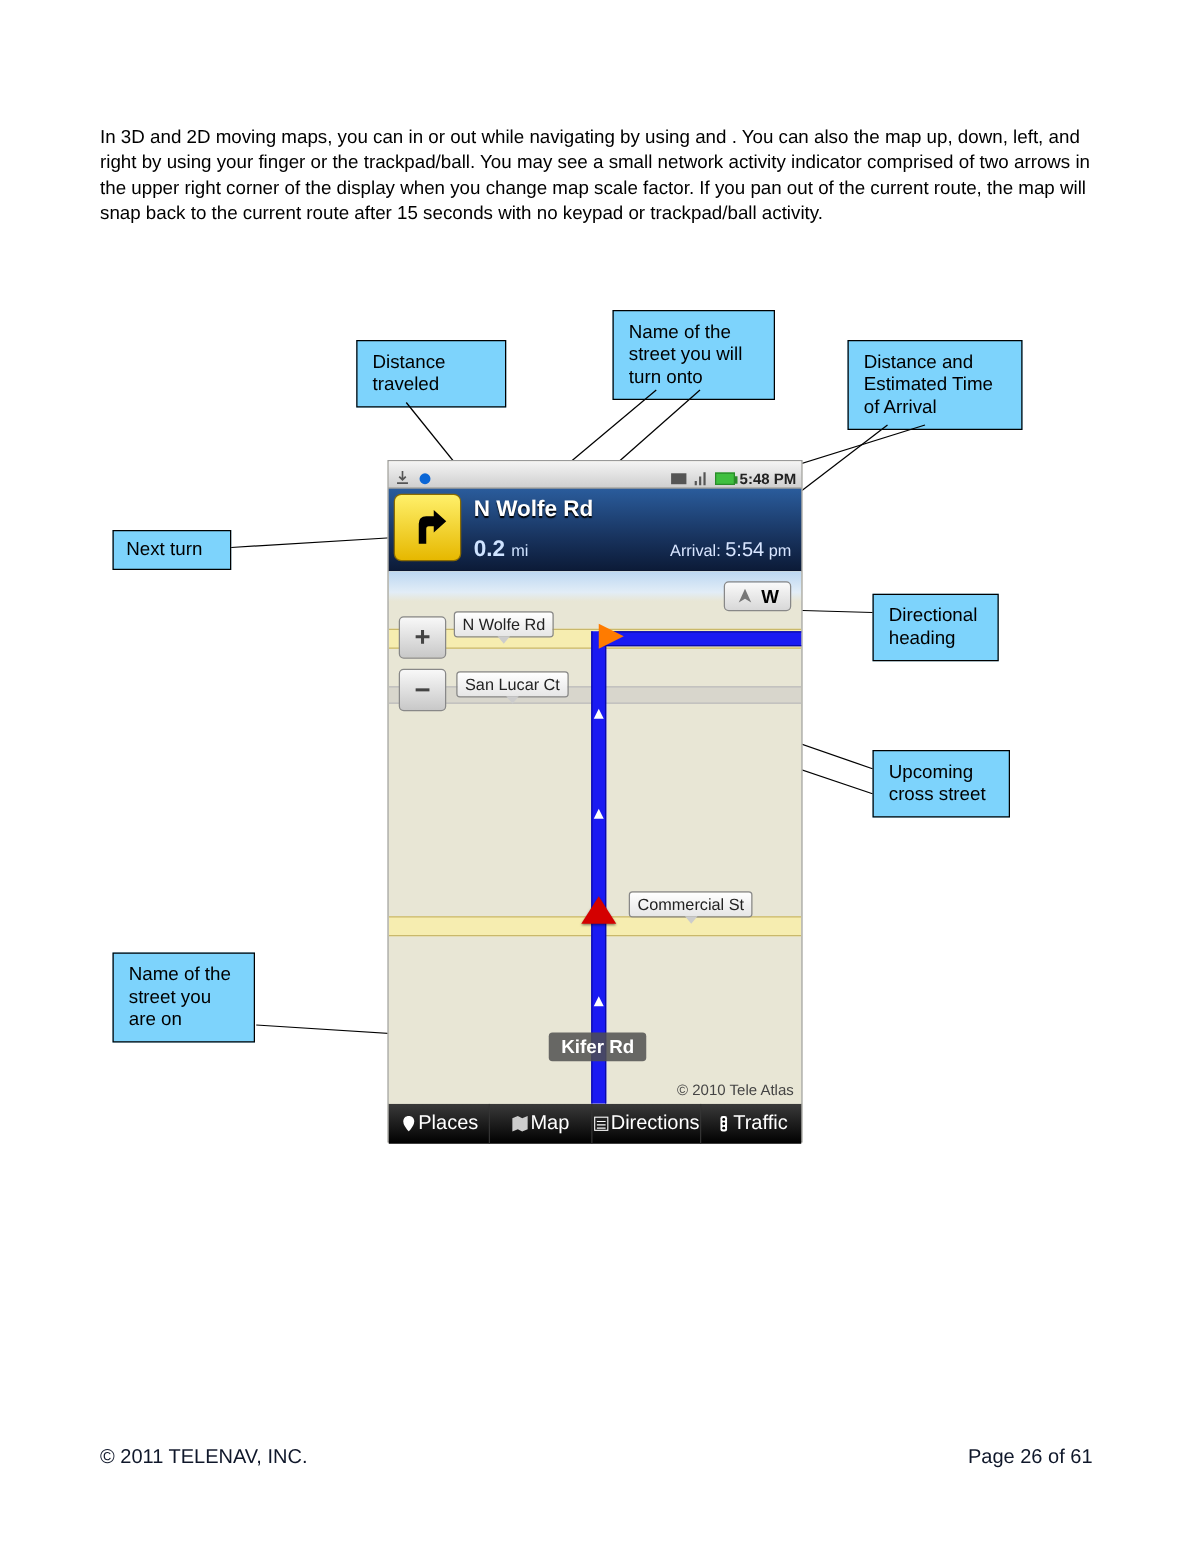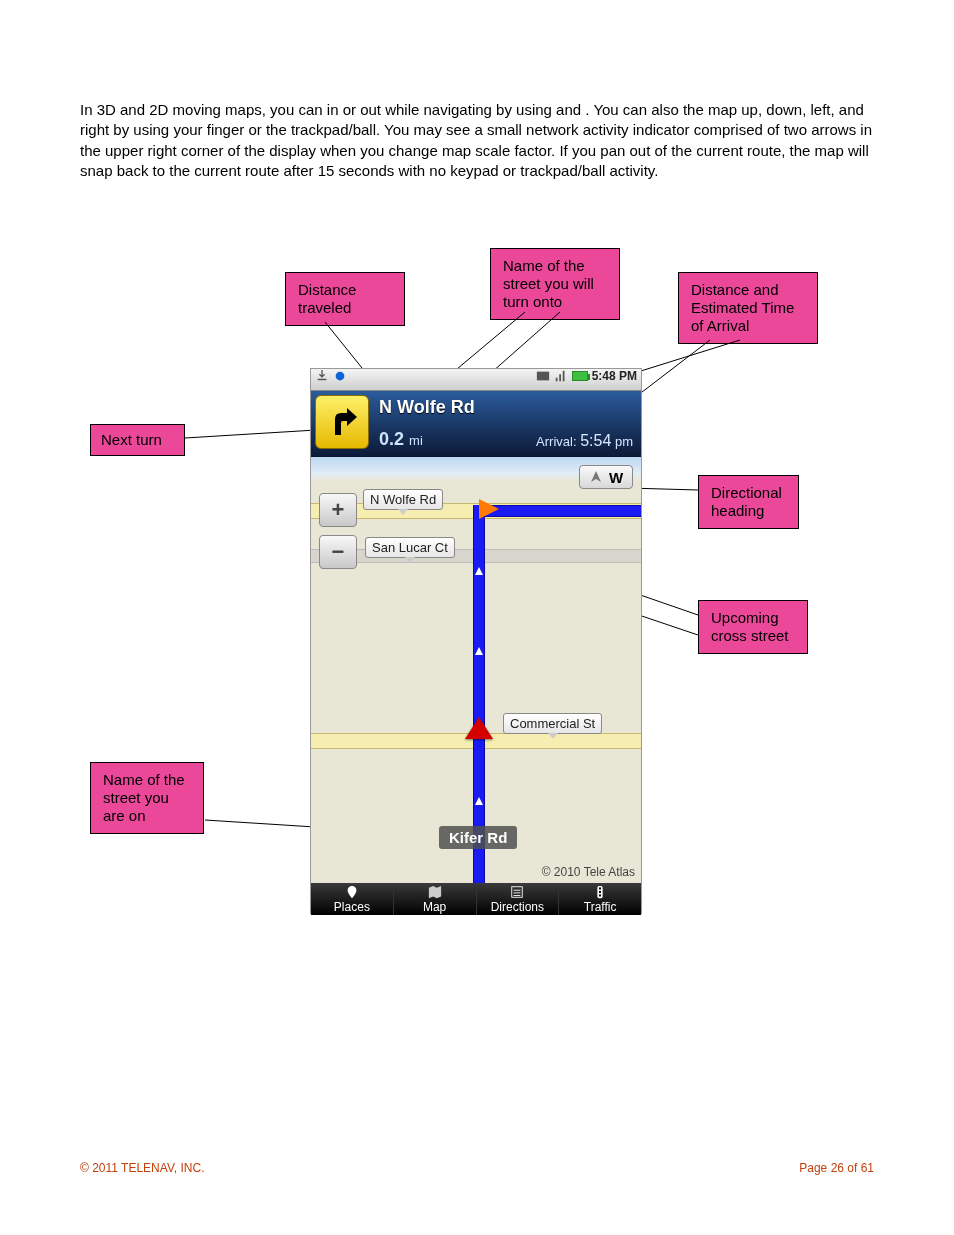--- a/index.html
+++ b/index.html
@@ -12,21 +12,21 @@
     color: #000;
     position: relative;
   }
   .page-content {
     padding: 90px 80px 0 80px;
     margin-top: 10px;
   }
   .para { line-height: 1.35; margin-bottom: 28px; }
   .callout {
     position: absolute;
-    background: #ec4899;
+    background: #7dd3fc;
     border: 1px solid #000;
     padding: 8px 12px;
     font-size: 15px;
     line-height: 1.2;
   }
   .line {
     position: absolute;
     stroke: #000;
     stroke-width: 1;
     fill: none;
@@ -43,21 +43,21 @@
     left: 310px; top: 368px;
     width: 332px; height: 546px;
     background: #e8e6d5;
     border: 1px solid #999;
   }
   .status-bar {
     height: 22px;
     background: linear-gradient(#f4f4f4,#cfcfcf);
     border-bottom: 1px solid #888;
     display: flex;
-    align-items: flex-start;
+    align-items: flex-end;
     font-size: 12px;
     font-weight: bold;
     color: #222;
     padding: 0 4px;
   }
   .status-left { display:flex; gap:4px; align-items:center;}
   .status-right { margin-left:auto; display:flex; gap:4px; align-items:center;}
   .ic { width:14px; height:14px; }
   .nav-header {
     height: 66px;
@@ -191,32 +191,32 @@
     position:absolute; right:6px; bottom:4px;
     font-size:12px; color:#444;
   }
   .bottom-nav {
     height:32px;
     background: linear-gradient(#3a3a3a,#000);
     display:flex;
   }
   .bottom-nav .tab {
     flex:1;
-    color:#fff; font-size:12px;
-    display:flex; flex-direction:column;
+    color:#fff; font-size:16px;
+    display:flex; 
     align-items:center; justify-content:center;
     border-right:1px solid #333;
     gap:1px;
   }
   .bottom-nav .tab:last-child{border-right:none;}
   .tab svg{width:14px;height:14px;}
   .footer {
     position:absolute; left:80px; right:80px; bottom:60px;
     display:flex; justify-content:space-between;
-    font-size:12px; color:#c2410c;
+    font-size:16px; color:#0f172a;
   }
   .battery{
     width:16px;height:10px;border:1px solid #2a8a2a;background:#3fbf3f;position:relative;
   }
   .battery::after{content:"";position:absolute;right:-3px;top:2px;width:2px;height:6px;background:#2a8a2a;}
 </style>
 </head>
 <body>
 
 <div class="page-content">

